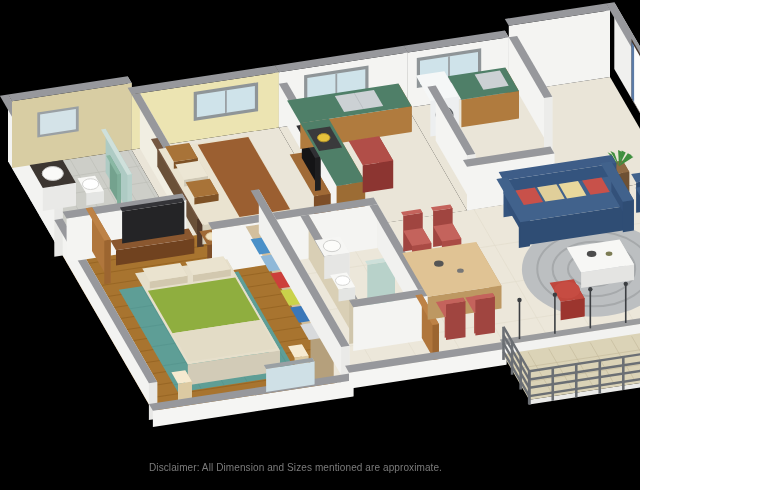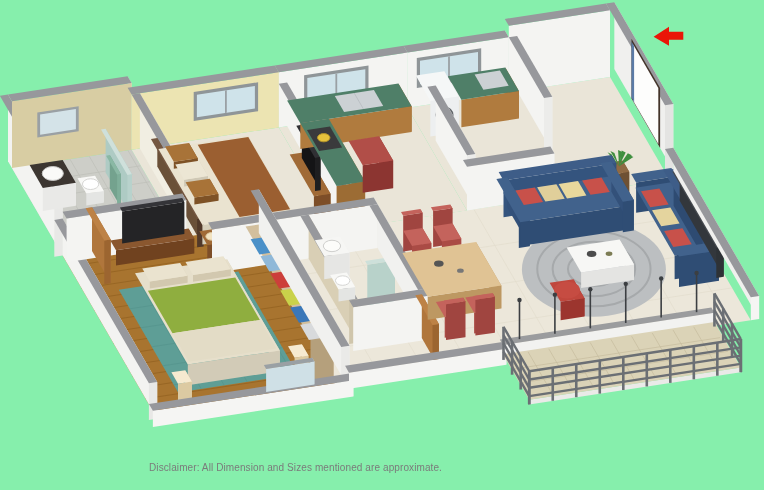--- a/index.html
+++ b/index.html
@@ -1,16 +1,16 @@
 <!DOCTYPE html>
 <html><head>
 <meta charset="utf-8">
 <style>
   html,body{margin:0;padding:0;background:#ffffff;}
-  #stage{position:relative;width:764px;height:490px;background:#86efac;overflow:hidden;
+  #stage{position:relative;width:640px;height:490px;background:#000000;overflow:hidden;
          font-family:"Liberation Sans", sans-serif;}
   #scene{position:absolute;left:0;top:0;}
   #disclaimer{position:absolute;left:149px;top:462px;font-size:10px;color:#7b7b7b;
               letter-spacing:0.1px;}
 </style>
 </head>
 <body>
 
 <div id="stage">
   <svg id="scene" width="780" height="490" viewBox="0 0 780 490">

